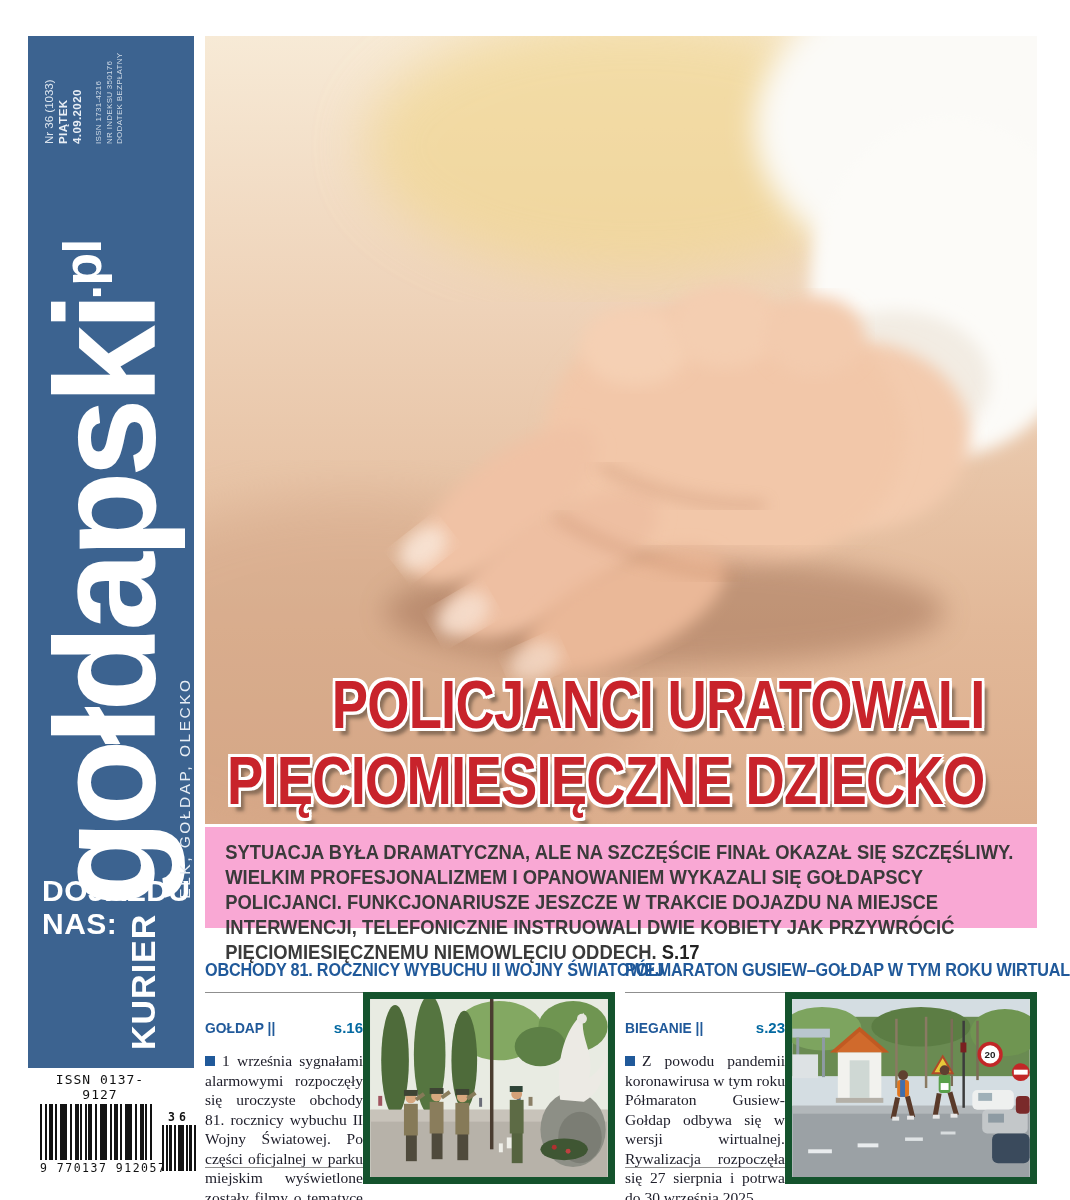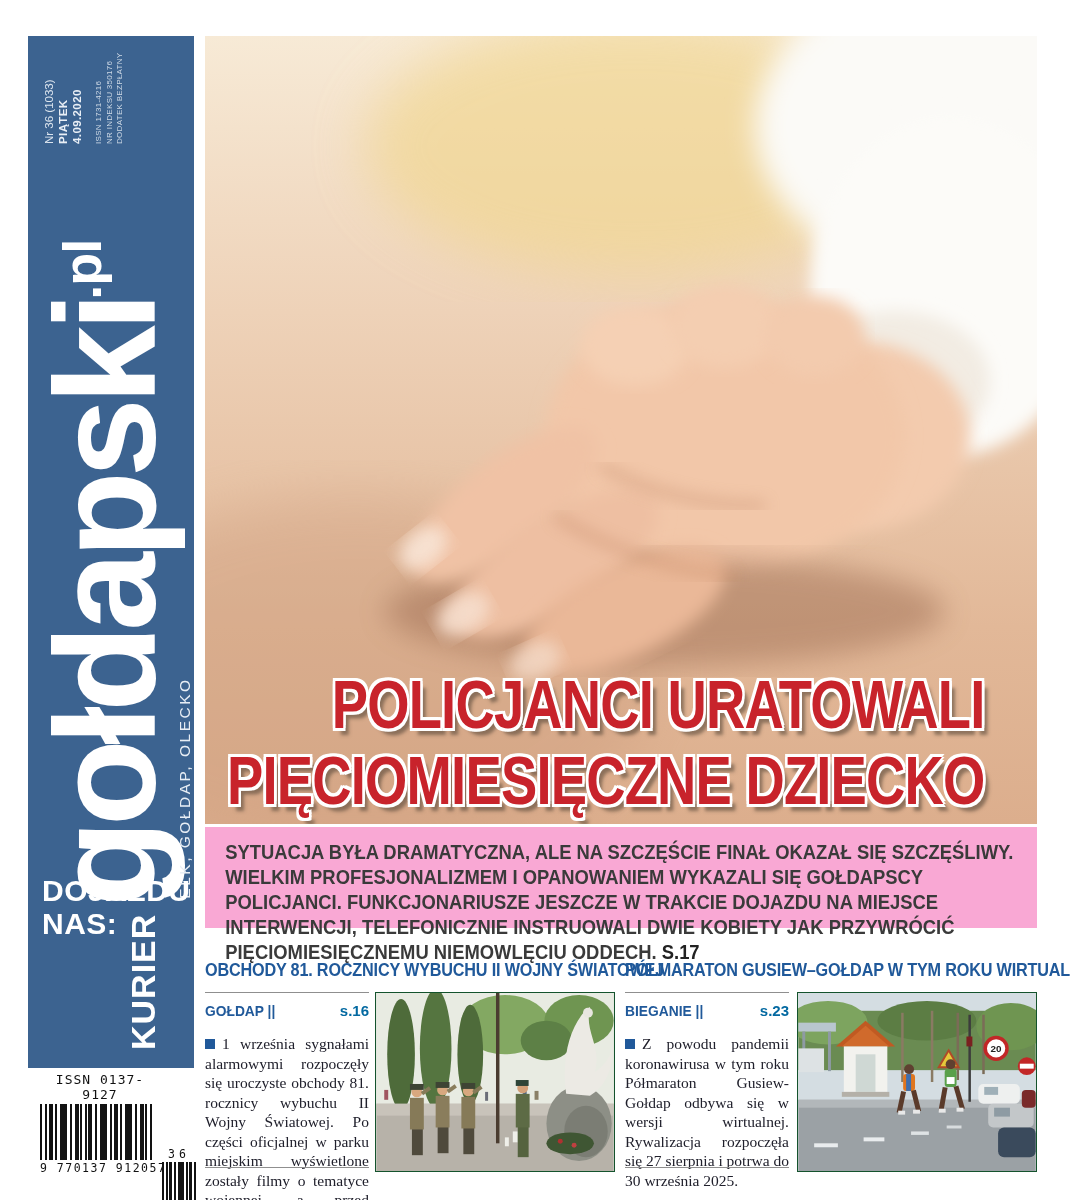--- a/index.html
+++ b/index.html
@@ -33,21 +33,21 @@
   .bc-issn { width:116px; margin-left:12px; text-align:center; font-size:13px; letter-spacing:1px; font-weight:normal; }
   .bc-row { display:flex; align-items:flex-start; margin-top:2px; }
   .bc-main { width:112px; margin-left:10px; }
   .bars { height:56px;
           background:
             repeating-linear-gradient(90deg,#121212 0 2px, transparent 2px 5px),
             repeating-linear-gradient(90deg,transparent 0 9px, #121212 9px 13px),
             #fff; }
   .bc-digits { font-size:11.5px; letter-spacing:1.5px; margin-top:1px; white-space:nowrap; }
   .bc-addon { width:38px; margin-left:10px; margin-top:6px; text-align:center; }
-  .bc-addon .lbl { font-size:11.5px; letter-spacing:4px; font-weight:normal;margin-top:37px; }
+  .bc-addon .lbl { font-size:11.5px; letter-spacing:4px; font-weight:bold; }
   .bars2 { height:46px; margin-top:1px;
            background:
              repeating-linear-gradient(90deg,#121212 0 2px, transparent 2px 4px),
              repeating-linear-gradient(90deg,transparent 0 7px, #121212 7px 10px),
              #fff; }
 
   
   .cover-photo { position:absolute; left:205px; top:36px; width:832px; height:788px; overflow:hidden;text-align:right; }
   .headline { position:absolute; left:22px; bottom:6px; }
   .headline .line { display:block; white-space:nowrap; transform:scaleX(.8); transform-origin:0 50%;
@@ -64,29 +64,29 @@
   .standfirst-inner b { color:#222; }
 
   
   .art { position:absolute; top:960px; }
   .art-left { left:205px; width:410px; }
   .art-right { left:625px; width:412px; }
   .kicker { color:#20599a; font-weight:bold; font-size:18px; white-space:nowrap;
             transform:scaleX(.9); transform-origin:0 50%; letter-spacing:-.2px; }
   .art-row { display:flex; margin-top:11px; }
   .art-col { width:164px; position:relative; height:180px; }
-  .meta { border-top:1.5px solid #8f8f8f; padding-top:9px; display:flex; justify-content:space-between;
+  .meta { border-top:1.5px solid #8f8f8f; padding-top:26px; display:flex; justify-content:space-between;
           font-size:15px; font-weight:bold; }
   .meta .section { color:#20599a; transform:scaleX(.92); transform-origin:0 50%; white-space:nowrap; }
   .meta .pageno { color:#0369a1; }
   .art-body { margin-top:15px; font-family:"Liberation Serif", serif; font-size:15.5px; line-height:19.5px;
               text-align:justify; color:#20202c; }
   .bullet { display:inline-block; width:10px; height:10px; background:#20599a; margin-right:7px; }
   .bottom-rule { position:absolute; left:0; bottom:4px; width:100%; border-top:1.5px solid #8f8f8f; }
-  .art-photo { width:238px; height:178px; margin-left:auto; border:1px solid #14532d; background:#dde2da; }
+  .art-photo { width:238px; height:178px; margin-left:auto; border:7px solid #14532d; background:#dde2da; }
   .art-photo svg { display:block; }
 </style>
 </head>
 <body>
 
 <div class="page">
 
   <div class="sidebar">
 
     <div class="rot issue-block">

